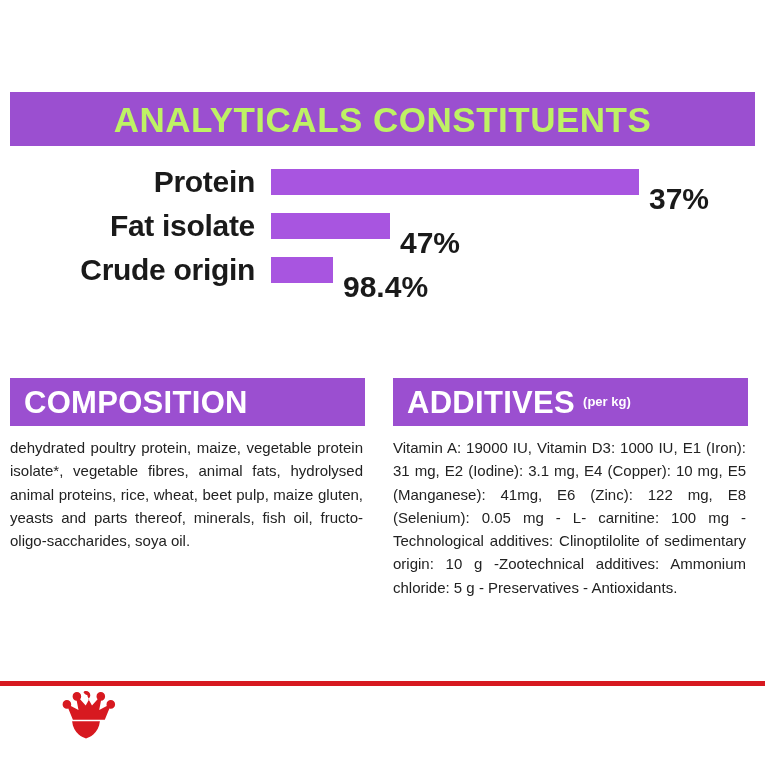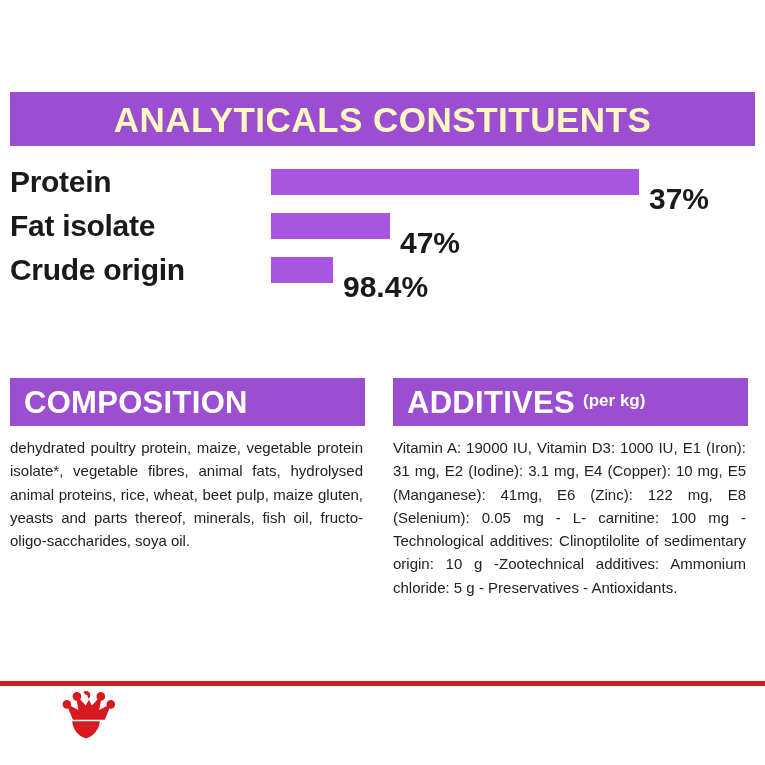--- a/index.html
+++ b/index.html
@@ -26,21 +26,21 @@
   
   .analyticals {
     position: absolute;
     left: 10px;
     top: 92px;
     width: 745px;
   }
 
   .section-banner {
     background: #9b4fd0;
-    color: #fef9c3;
+    color: #bef264;
     height: 54px;
     display: flex;
     align-items: center;
     justify-content: center;
   }
   .section-banner .banner-text {
     font-size: 35px;
     font-weight: bold;
     letter-spacing: 0.5px;
     line-height: 1;
@@ -50,21 +50,21 @@
     margin-top: 14px;
     padding: 0 8px 0 0;
   }
   .bar-row {
     display: flex;
     align-items: center;
     height: 44px;
   }
   .bar-label {
     width: 245px;
-    text-align: left;
+    text-align: right;
     padding-right: 16px;
     font-size: 30px;
     font-weight: bold;
     color: #1a1a1a;
     letter-spacing: -0.3px;
     white-space: nowrap;
   }
   .bar-track {
     flex: 1;
     display: flex;
@@ -104,21 +104,21 @@
     padding-left: 14px;
     box-sizing: border-box;
   }
   .panel-banner .panel-title {
     font-size: 31px;
     font-weight: bold;
     letter-spacing: 0.3px;
     line-height: 1;
   }
   .panel-banner .panel-sub {
-    font-size: 17px;
+    font-size: 13px;
     font-weight: bold;
     margin-left: 8px;
     padding-bottom: 2px;
   }
   .panel-body {
     margin-top: 10px;
     font-size: 15px;
     line-height: 1.55;
     color: #222222;
     text-align: justify;

